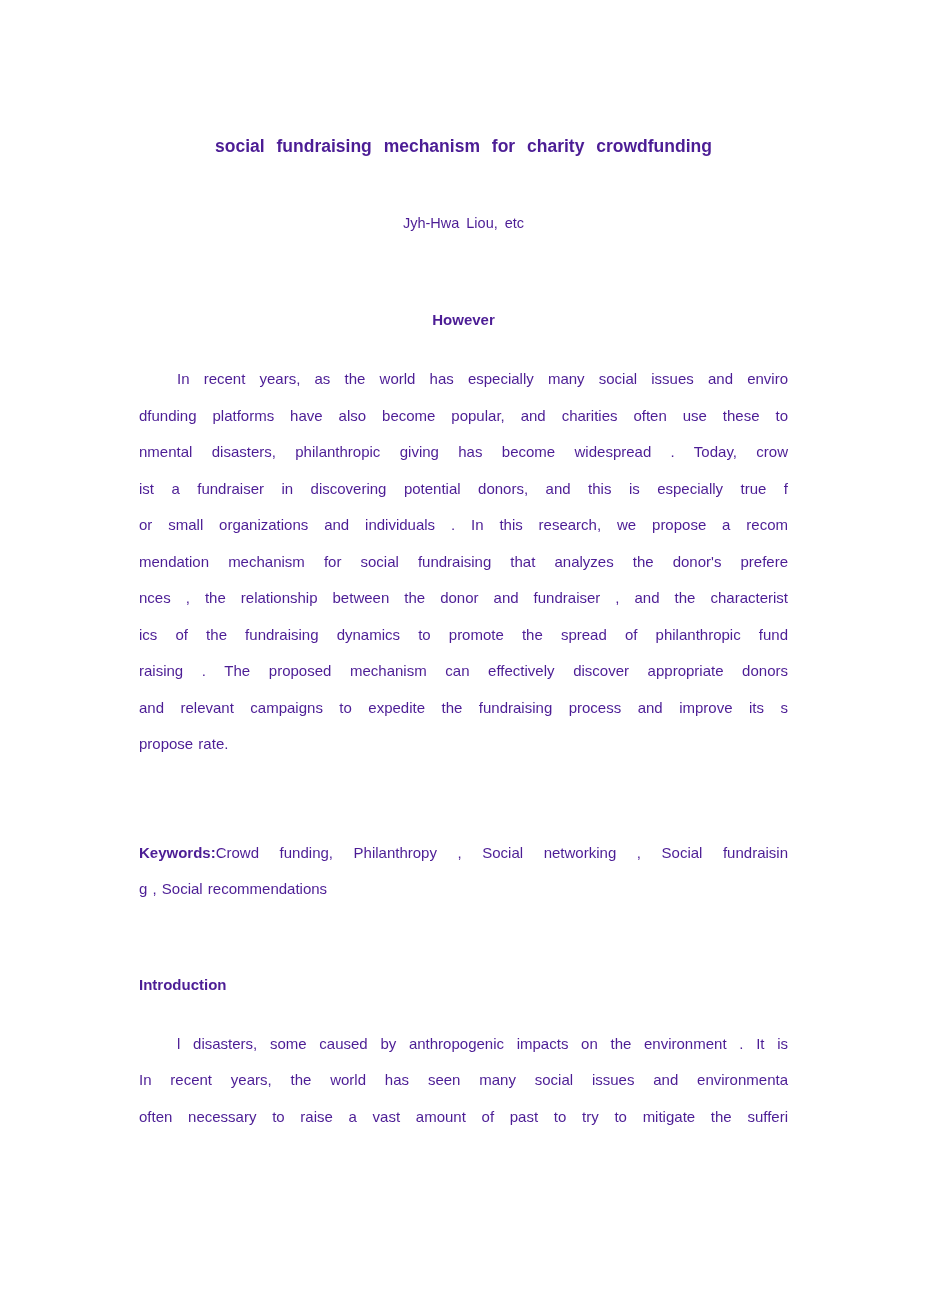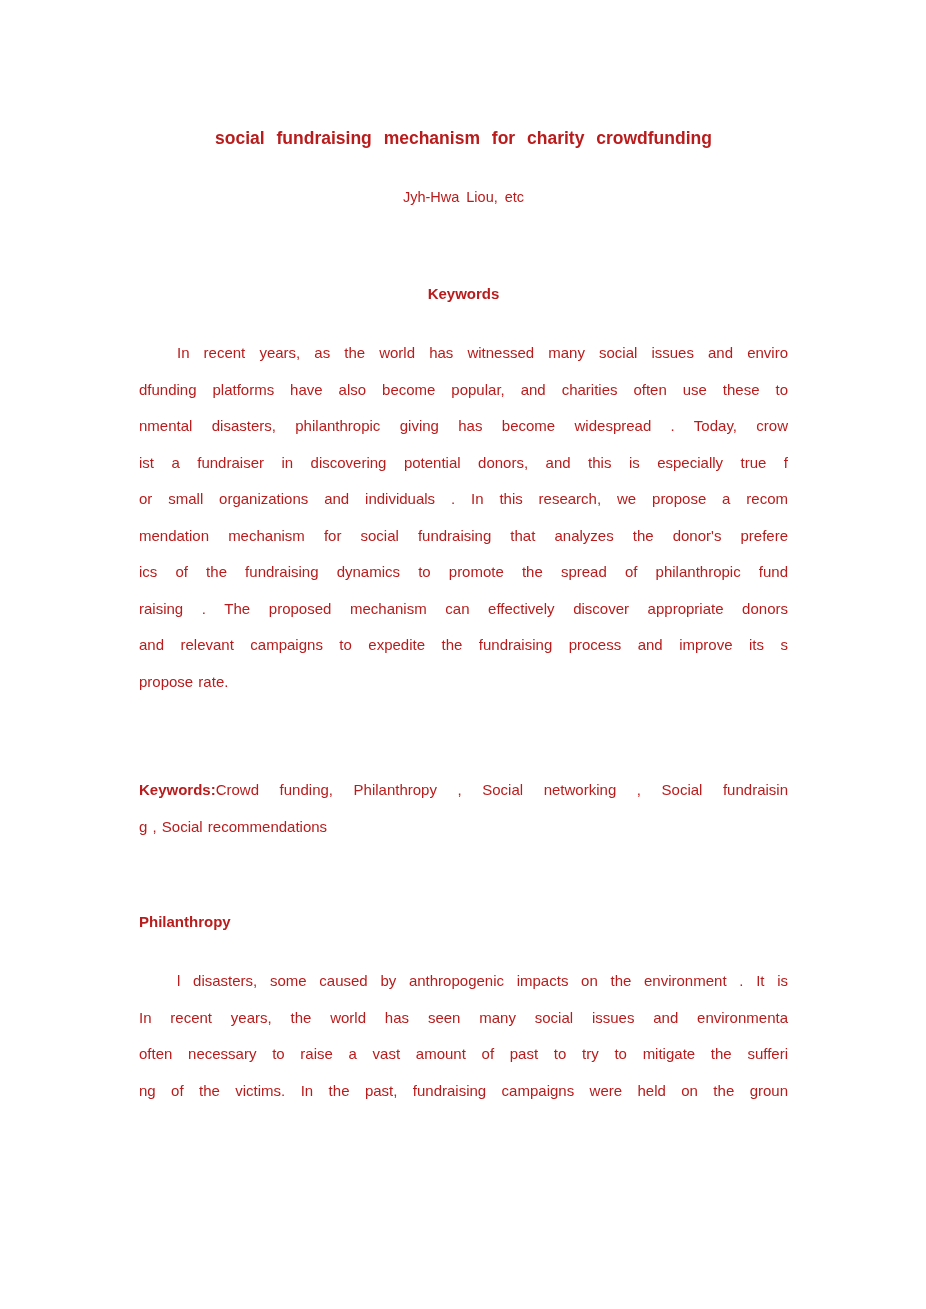--- a/index.html
+++ b/index.html
@@ -2,36 +2,36 @@
 <html><head>
 <meta charset="utf-8">
 <style>
   html, body { margin: 0; padding: 0; background: #ffffff; }
   .page {
     position: relative;
     width: 926px;
     height: 1309px;
     background: #ffffff;
     box-sizing: border-box;
-    padding: 0 138px 0 139px;
+    padding: 8px 138px 0 139px;
     font-family: "Liberation Sans", sans-serif;
     font-size: 15px;
-    color: #b91c1c;
+    color: #4c1d95;
     overflow: hidden;
   }
   .title {
     margin-top: 128px;
     line-height: 20px;
     text-align: center;
     font-weight: bold;
     font-size: 17.5px;
     word-spacing: 7px;
   }
   .author {
-    margin-top: 40px;
+    margin-top: 58px;
     line-height: 18px;
     text-align: center;
     font-size: 14.5px;
     word-spacing: 3px;
   }
   .abstract-heading {
     margin-top: 79px;
     line-height: 18px;
     text-align: center;
     font-weight: bold;
@@ -60,42 +60,42 @@
 </style>
 </head>
 <body>
 
 <div class="page">
 
   <div class="title">social fundraising mechanism for charity crowdfunding</div>
 
   <div class="author">Jyh-Hwa Liou, etc</div>
 
-  <div class="abstract-heading">Keywords</div>
+  <div class="abstract-heading">However</div>
 
   <div class="para abstract-para">
-      <div class="line">In recent years, as the world has witnessed many social issues and enviro</div>
+      <div class="line">In recent years, as the world has especially many social issues and enviro</div>
       <div class="line">dfunding platforms have also become popular, and charities often use these to</div>
       <div class="line">nmental disasters, philanthropic giving has become widespread . Today, crow</div>
       <div class="line">ist a fundraiser in discovering potential donors, and this is especially true f</div>
       <div class="line">or small organizations and individuals . In this research, we propose a recom</div>
       <div class="line">mendation mechanism for social fundraising that analyzes the donor's prefere</div>
+      <div class="line">nces , the relationship between the donor and fundraiser , and the characterist</div>
       <div class="line">ics of the fundraising dynamics to promote the spread of philanthropic fund</div>
       <div class="line">raising . The proposed mechanism can effectively discover appropriate donors</div>
       <div class="line">and relevant campaigns to expedite the fundraising process and improve its s</div>
       <div class="line">propose rate.</div>
     </div>
 
   <div class="para keywords">
     <div class="line"><span class="kw-label">Keywords:</span><span>Crowd funding, Philanthropy , Social networking , Social fundraisin</span></div>
     <div class="line">g , Social recommendations</div>
   </div>
 
-  <div class="intro-heading">Philanthropy</div>
+  <div class="intro-heading">Introduction</div>
 
   <div class="para intro-para">
       <div class="line">l disasters, some caused by anthropogenic impacts on the environment . It is</div>
       <div class="line">In recent years, the world has seen many social issues and environmenta</div>
       <div class="line">often necessary to raise a vast amount of past to try to mitigate the sufferi</div>
-      <div class="line">ng of the victims. In the past, fundraising campaigns were held on the groun</div>
     </div>
 
 </div>
 
 </body></html>

